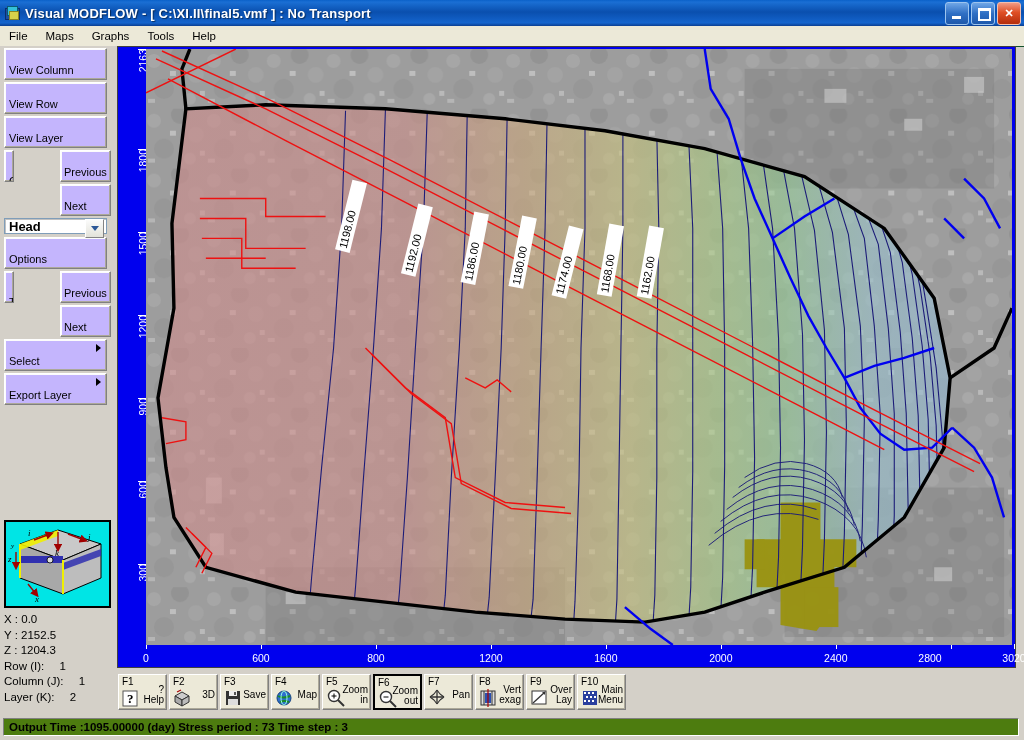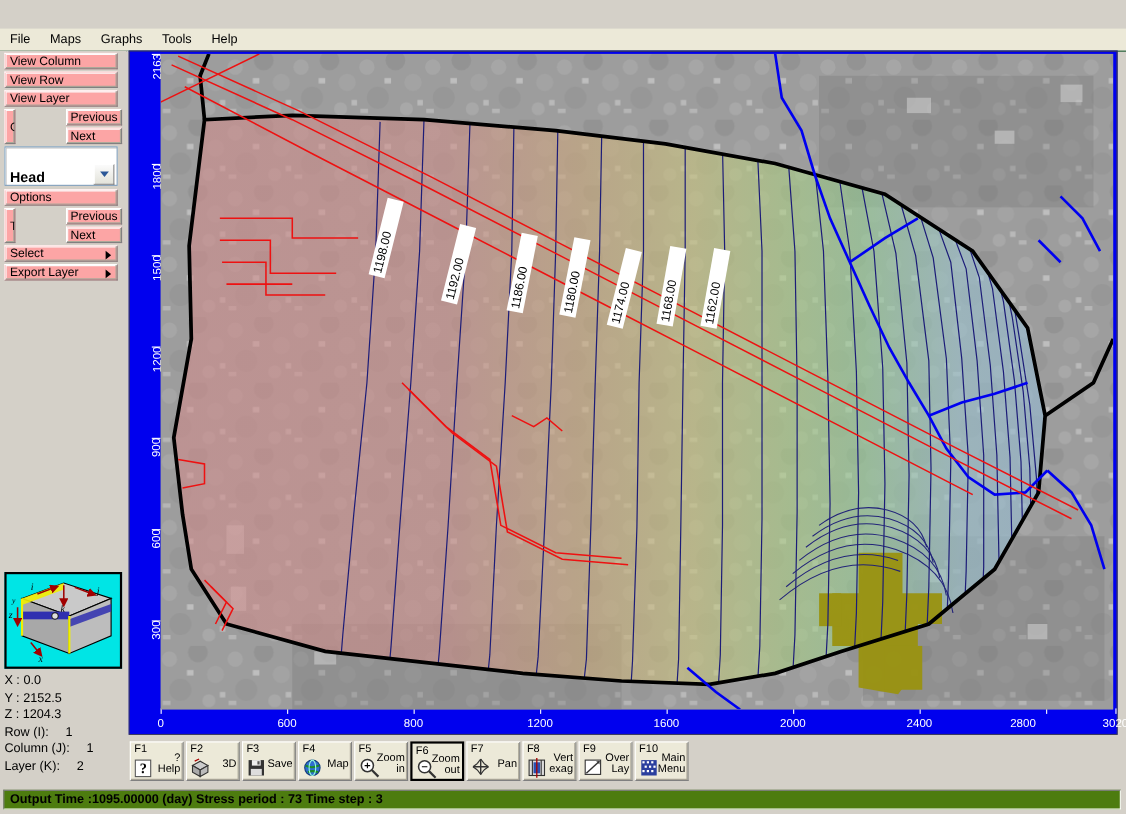--- a/index.html
+++ b/index.html
@@ -53,42 +53,42 @@
   }
   .menuitem{padding:2px 9px;color:#000;font-size:11.5px;cursor:default;}
 
   
   .sidebar{
     position:absolute;left:0;top:46px;width:115px;height:669px;
     background:#d4d0c8;
   }
   .sb-inner{position:absolute;left:4px;top:2px;width:107px;}
   .btn{
-    background:#fca5a5;
+    background:#c4b5fd;
     border:1px solid #fff;
     border-right-color:#808080;border-bottom-color:#808080;
     box-shadow:inset -1px -1px 0 #aca899, inset 1px 1px 0 #fcfcfc;
     font-size:11px;color:#000;
-    padding:1px 4px;box-sizing:border-box;
+    padding:15px 4px;box-sizing:border-box;
     text-align:left;cursor:default;white-space:nowrap;overflow:hidden;
   }
   .row-btn{width:103px;height:15px;line-height:13px;margin-bottom:2px;}
   .split{display:flex;margin-bottom:2px;width:103px;gap:44px;}
   .split .big{
     width:50px;height:32px;line-height:30px;text-align:center;margin-right:2px;
     font-size:11px;
   }
   .split .stack{display:flex;flex-direction:column;width:51px;}
   .split .stack .btn{height:15px;line-height:13px;text-align:left;padding-left:3px;}
   .split .stack .btn:first-child{margin-bottom:2px;}
   .combo{
-    width:103px;height:36px;margin-bottom:3px;margin-top:1px;
+    width:103px;height:16px;margin-bottom:3px;margin-top:1px;
     background:#fff;border:1px solid #7f9db9;
     box-shadow:inset 1px 1px 0 #c0c0c0;
-    display:flex;align-items:flex-end;box-sizing:border-box;
+    display:flex;align-items:flex-start;box-sizing:border-box;
   }
   .combo .cval{flex:1;font-weight:bold;font-size:13px;padding-left:4px;color:#000;}
   .combo .carrow{
     width:17px;height:17px;margin-right:2px;
     background:linear-gradient(180deg,#fbfbfb,#e3e3da);
     border:1px solid #fff;border-right-color:#848484;border-bottom-color:#848484;
     display:flex;align-items:center;justify-content:center;
   }
   .chev{width:0;height:0;border-left:4px solid transparent;border-right:4px solid transparent;border-top:5px solid #2b5797;}
   .arrow-btn{position:relative;}
@@ -167,20 +167,39 @@
     font-size:11.5px;font-weight:bold;color:#000;
     padding-left:5px;
   }
   .vsep{position:absolute;left:115px;top:46px;width:2px;height:669px;background:#d4d0c8;}
 </style>
 </head>
 <body>
 
 <div id="app">
 
+  <div class="titlebar">
+    <div class="title-icon">
+      <div class="t1"></div>
+        <div class="t2"></div>
+        <div class="t3"></div>
+    </div>
+    <div class="title-text">Visual MODFLOW  - [ C:\XI.II\final5.vmf ] : No Transport</div>
+    <div class="winbtns">
+      <div class="winbtn">
+          <div class="min-bar"></div>
+        </div>
+      <div class="winbtn">
+          <div class="res1"></div>
+        </div>
+      <div class="winbtn close">
+        <div class="gl">✕</div>
+      </div>
+    </div>
+  </div>
 
   <div class="menubar">
     <div class="menuitem">File</div>
     <div class="menuitem">Maps</div>
     <div class="menuitem">Graphs</div>
     <div class="menuitem">Tools</div>
     <div class="menuitem">Help</div>
   </div>
 
   <div class="sidebar">

